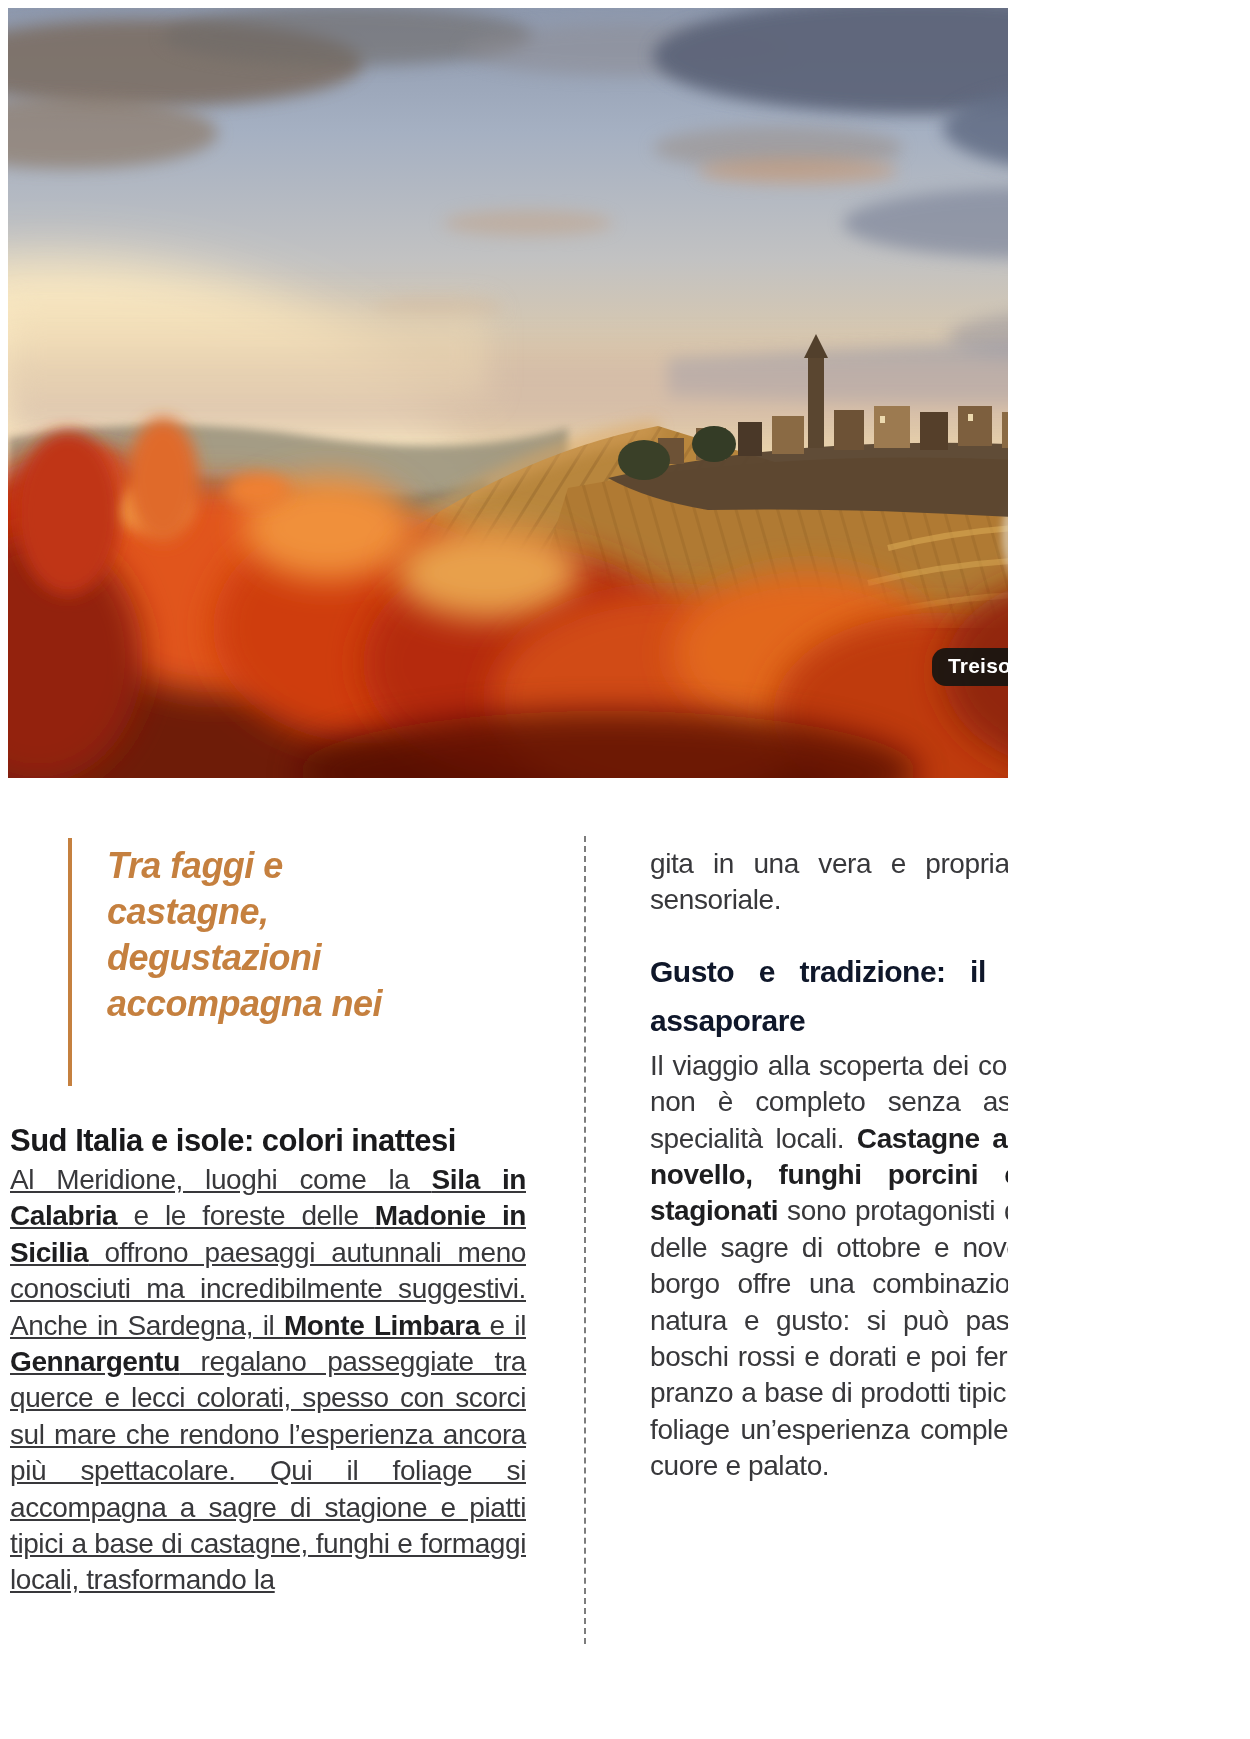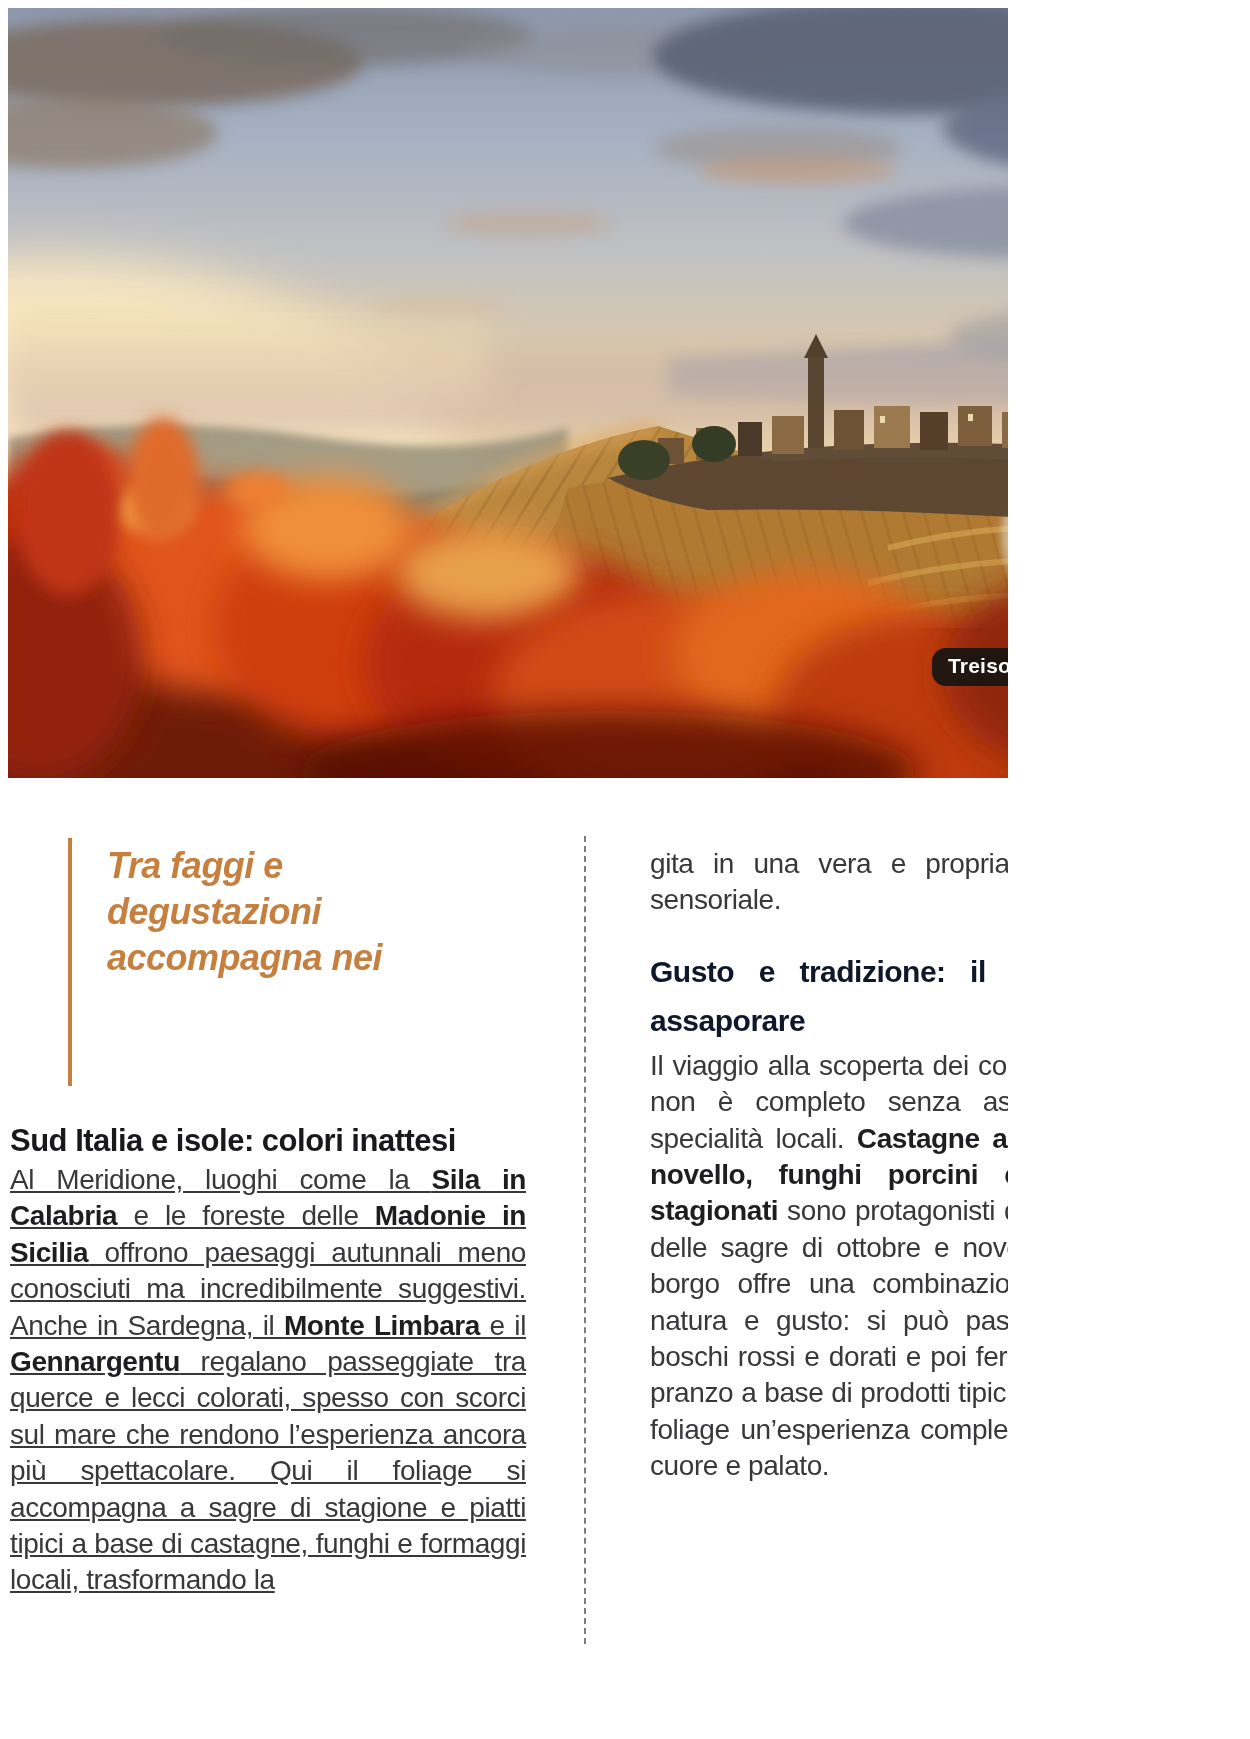--- a/index.html
+++ b/index.html
@@ -190,20 +190,21 @@
         <ellipse cx="155" cy="472" rx="36" ry="62" fill="#e06a2a" filter="url(#b8)"></ellipse>
         <ellipse cx="600" cy="765" rx="310" ry="62" fill="#541104" opacity="0.8" filter="url(#b16)"></ellipse>
       </g>
     </svg>
     <div class="badge">Treiso, Langhe</div>
   </div>
 
   <div class="quote-bar"></div>
   <div class="quote">
     <div>Tra faggi e</div>
+    <div>castagne,</div>
     <div>degustazioni</div>
     <div>accompagna nei</div>
   </div>
 
   <h2 class="left-heading">Sud Italia e isole: colori inattesi</h2>
   <p class="left-para"><span>Al Meridione, luoghi come la </span><span class="b">Sila in Calabria</span><span> e le foreste delle </span><span class="b">Madonie in Sicilia</span><span> offrono paesaggi autunnali meno conosciuti ma incredibilmente suggestivi. Anche in Sardegna, il </span><span class="b">Monte Limbara</span><span> e il </span><span class="b">Gennargentu</span><span> regalano passeggiate tra querce e lecci colorati, spesso con scorci sul mare che rendono l’esperienza ancora più spettacolare. Qui il foliage si accompagna a sagre di stagione e piatti tipici a base di castagne, funghi e formaggi locali, trasformando la</span></p>
 
   <div class="divider"></div>
 
   <div class="right-col">

